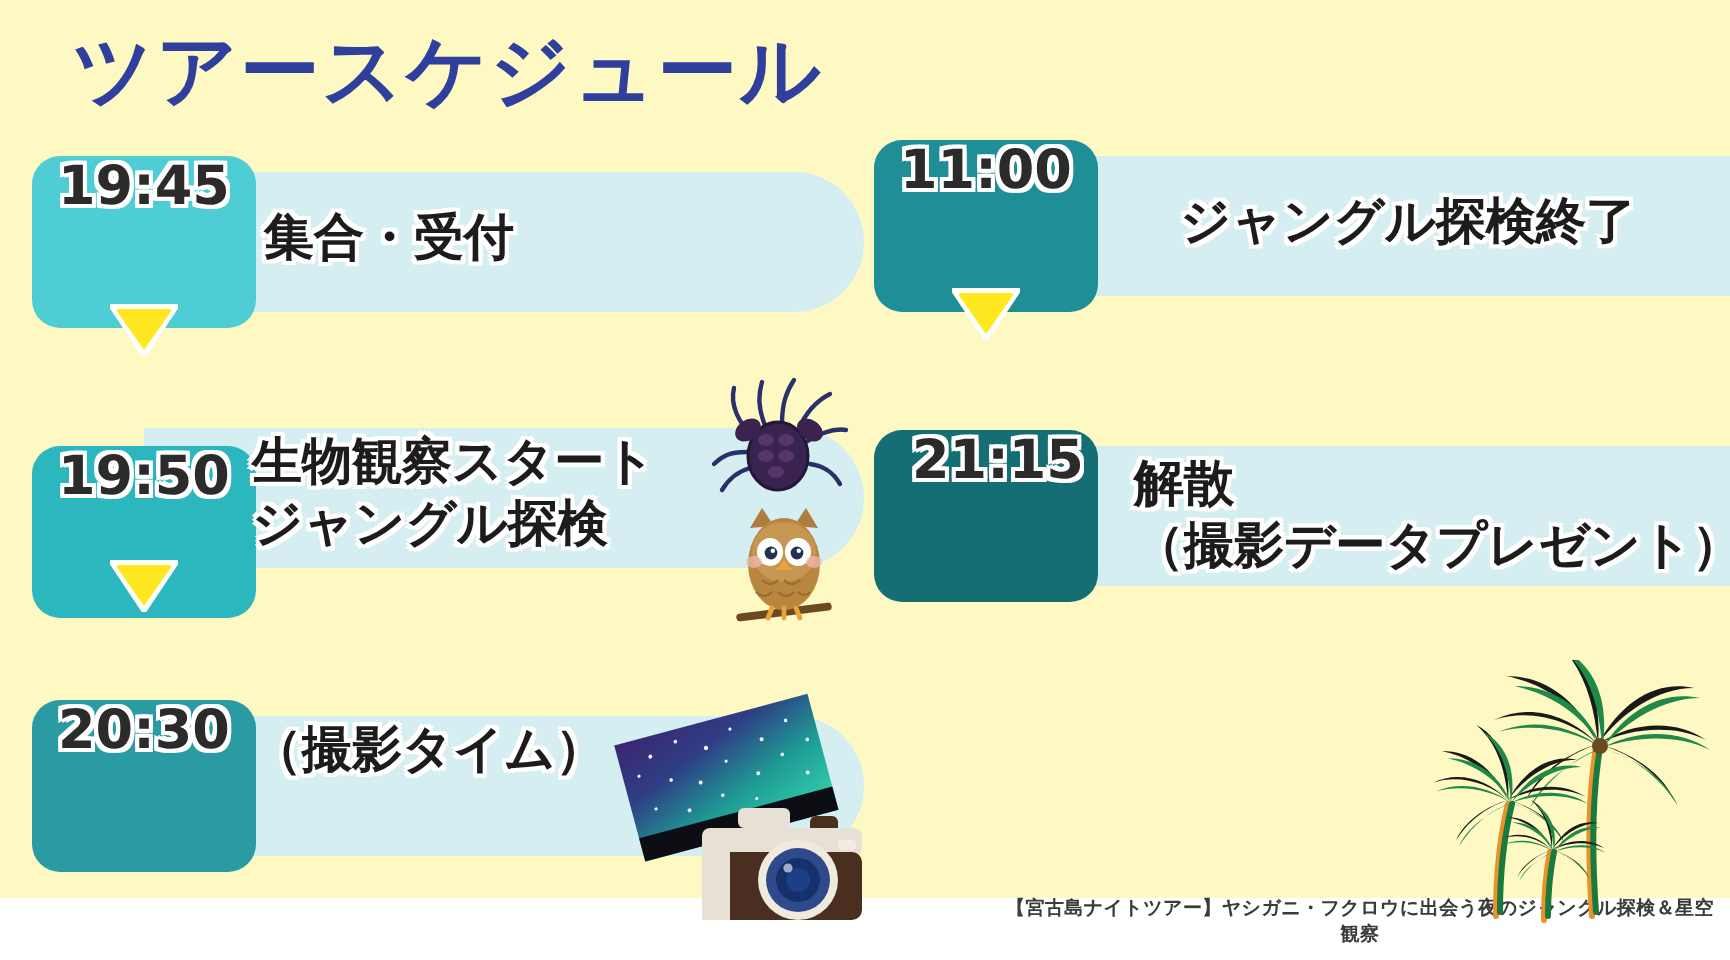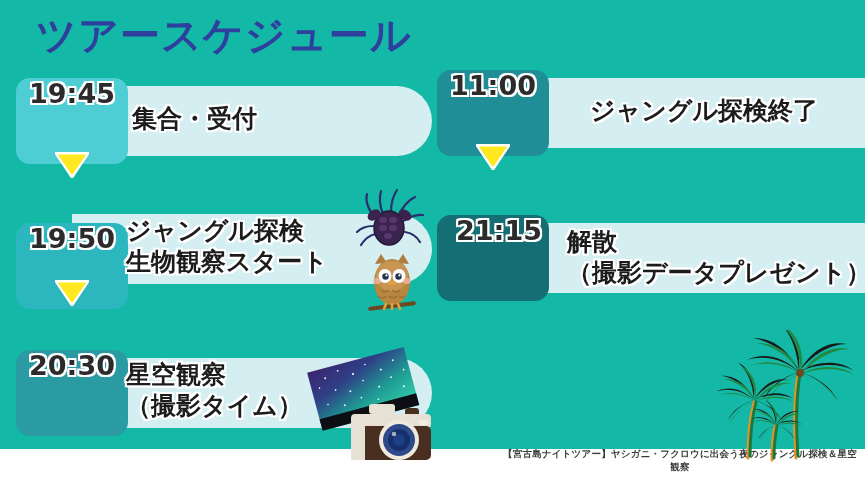--- a/index.html
+++ b/index.html
@@ -5,21 +5,21 @@
   * { box-sizing: border-box; margin: 0; padding: 0; }
   html, body {
     width: 865px; height: 480px;
     background: #ffffff;
     font-family: "Liberation Sans", "DejaVu Sans", sans-serif;
     overflow: hidden;
   }
   .stage {
     position: relative;
     width: 865px; height: 449px;
-    background: #14b8a6;
+    background: #fef9c3;
   }
 
   
   .page-title {
     position: absolute;
     left: 36px; top: 8px;
     font-size: 40px;
     font-weight: 900;
     letter-spacing: 1px;
     color: #2e3f9e;
@@ -120,36 +120,35 @@
       <polygon points="3,3 31,3 17,23" fill="#ffe81f"></polygon>
     </svg>
   </div>
 
   <div class="row" style="left:16px; top:206px;">
     <div class="bar" style="width:360px; background:#d4eef1;"></div>
     <div class="badge" style="background:#2bb7bd;margin-top:17px;">
       <span class="badge-time">19:50</span>
     </div>
     <div class="label" style="left:110px; top:10px; width:275px;">
+      <div>生物観察スタート</div>
       <div>ジャングル探検</div>
-      <div>生物観察スタート</div>
     </div>
     <svg class="arrow" viewBox="0 0 34 26" style="left:39px; top:74px;">
       <polygon points="1,1 33,1 17,25" fill="#ffe81f" stroke="#ffffff" stroke-width="3" stroke-linejoin="round"></polygon>
       <polygon points="3,3 31,3 17,23" fill="#ffe81f"></polygon>
     </svg>
   </div>
 
   <div class="row" style="left:16px; top:350px;">
     <div class="bar" style="width:360px; background:#d4eef1;"></div>
     <div class="badge" style="background:#2a9ba3;">
       <span class="badge-time">20:30</span>
     </div>
     <div class="label" style="left:110px; top:10px; width:230px;">
-      <div>星空観察</div>
       <div>（撮影タイム）</div>
     </div>
   </div>
 
   <div class="row" style="left:437px; top:70px;">
     <div class="bar" style="width:420px; background:#d4eef1;"></div>
     <div class="badge" style="background:#1f8e96;">
       <span class="badge-time">11:00</span>
     </div>
     <div class="label" style="left:122px; top:26px; width:290px; text-align:center;">

